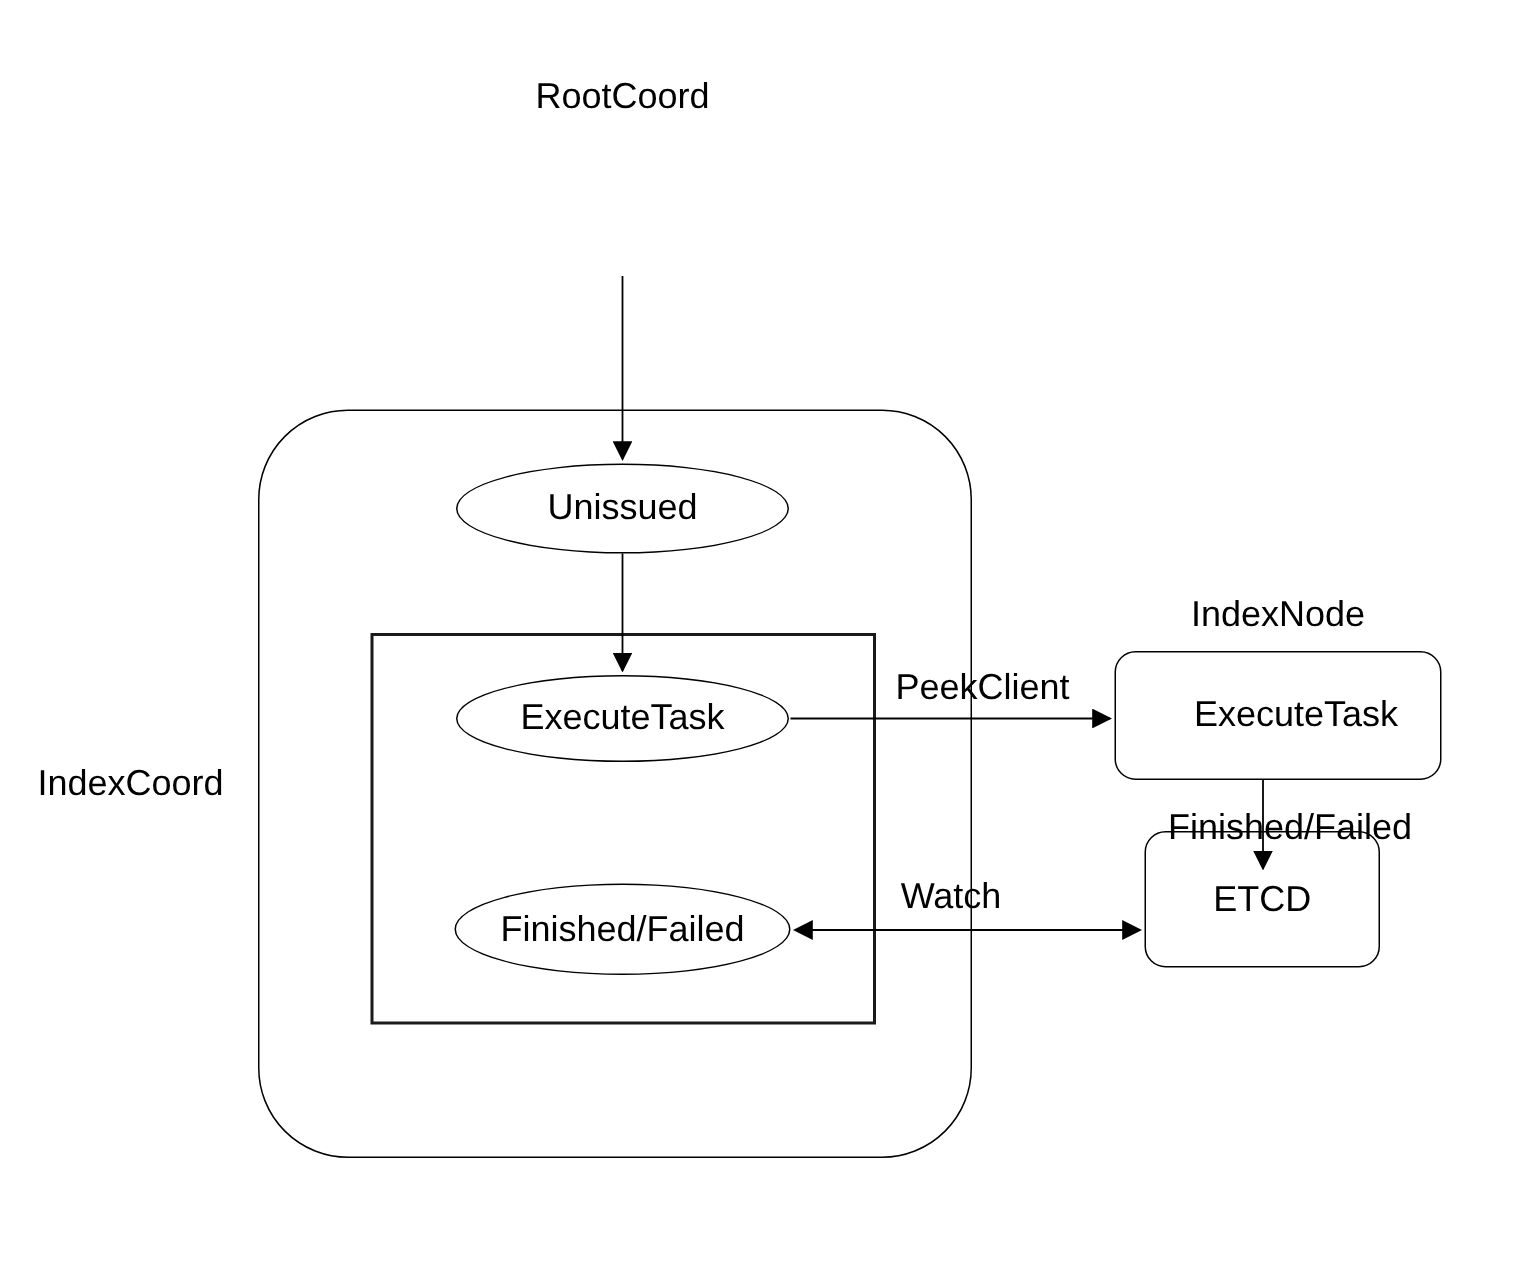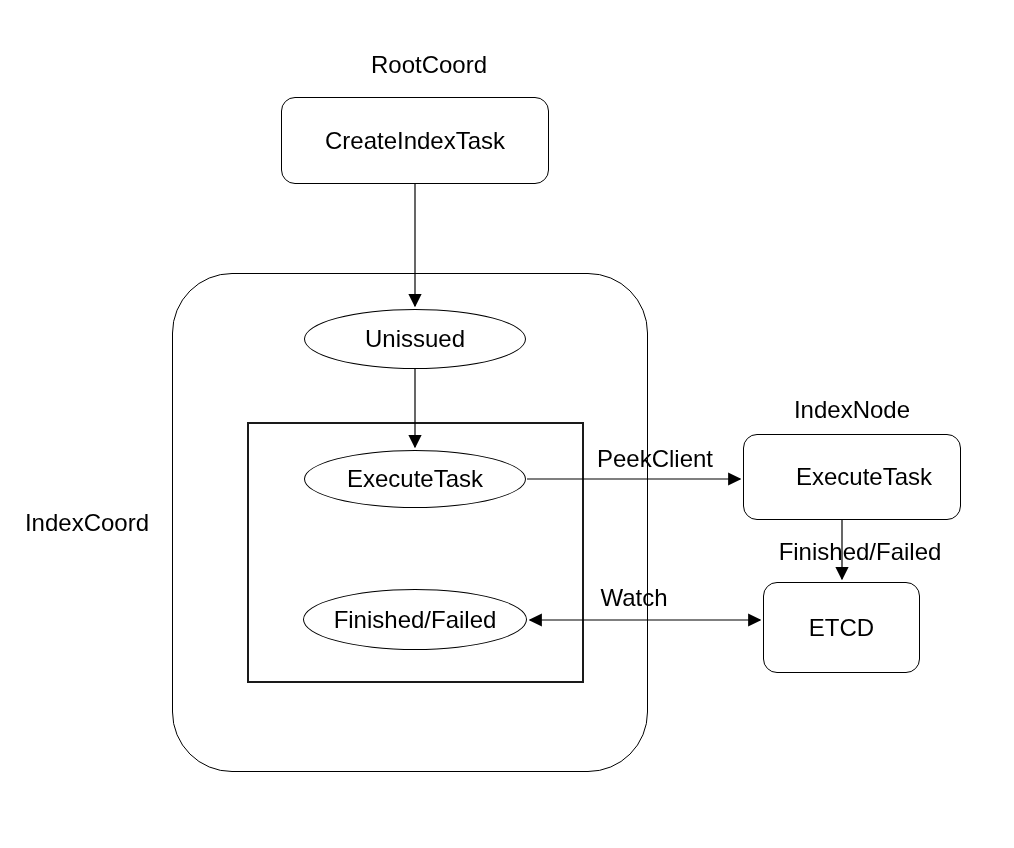--- a/index.html
+++ b/index.html
@@ -62,58 +62,55 @@
 </style>
 </head>
 <body>
 
 <div class="canvas">
 
   <div class="group-rounded" style="left:172px; top:273px; width:476px; height:499px;"></div>
 
   <div class="group-rect" style="left:247px; top:422px; width:337px; height:261px;"></div>
 
-  <div class="node rounded" style="left:281px; top:97px; width:268px; height:87px;">
-    <span>CreateIndexTask</span>
-  </div>
 
   <div class="node ellipse" style="left:304px; top:309px; width:222px; height:60px;">
     <span>Unissued</span>
   </div>
 
   <div class="node ellipse" style="left:304px; top:450px; width:222px; height:58px;">
     <span>ExecuteTask</span>
   </div>
 
   <div class="node ellipse" style="left:303px; top:589px; width:224px; height:61px;">
     <span>Finished/Failed</span>
   </div>
 
   <div class="node rounded" style="left:743px; top:434px; width:218px; height:86px;padding-left:24px;">
     <span>ExecuteTask</span>
   </div>
 
-  <div class="node rounded" style="left:763px; top:582px; width:157px; height:91px;">
+  <div class="node rounded" style="left:763px; top:554px; width:157px; height:91px;">
     <span>ETCD</span>
   </div>
 
   <svg class="edges" width="1014" height="848" viewBox="0 0 1014 848">
     <defs>
       <marker id="arrow" viewBox="0 0 10 10" refX="9" refY="5" markerWidth="11" markerHeight="11" orient="auto-start-reverse">
         <path d="M0,0 L10,5 L0,10 z" fill="#000000"></path>
       </marker>
     </defs>
     <line x1="415" y1="184" x2="415" y2="306" marker-end="url(#arrow)"></line>
     <line x1="415" y1="369" x2="415" y2="447" marker-end="url(#arrow)"></line>
     <line x1="527" y1="479" x2="740" y2="479" marker-end="url(#arrow)"></line>
     <line x1="842" y1="520" x2="842" y2="579" marker-end="url(#arrow)"></line>
     <line x1="530" y1="620" x2="760" y2="620" marker-start="url(#arrow)" marker-end="url(#arrow)"></line>
   </svg>
 
-  <div class="lbl" style="left:295px; top:52px; width:268px;">RootCoord</div>
+  <div class="lbl" style="left:281px; top:52px; width:268px;">RootCoord</div>
 
   <div class="lbl" style="left:6px; top:510px; width:162px;">IndexCoord</div>
 
   <div class="lbl" style="left:743px; top:397px; width:218px;">IndexNode</div>
 
 
   <div class="lbl" style="left:571px; top:446px; width:168px;">PeekClient</div>
 
   <div class="lbl" style="left:750px; top:539px; width:220px;">Finished/Failed</div>
 

